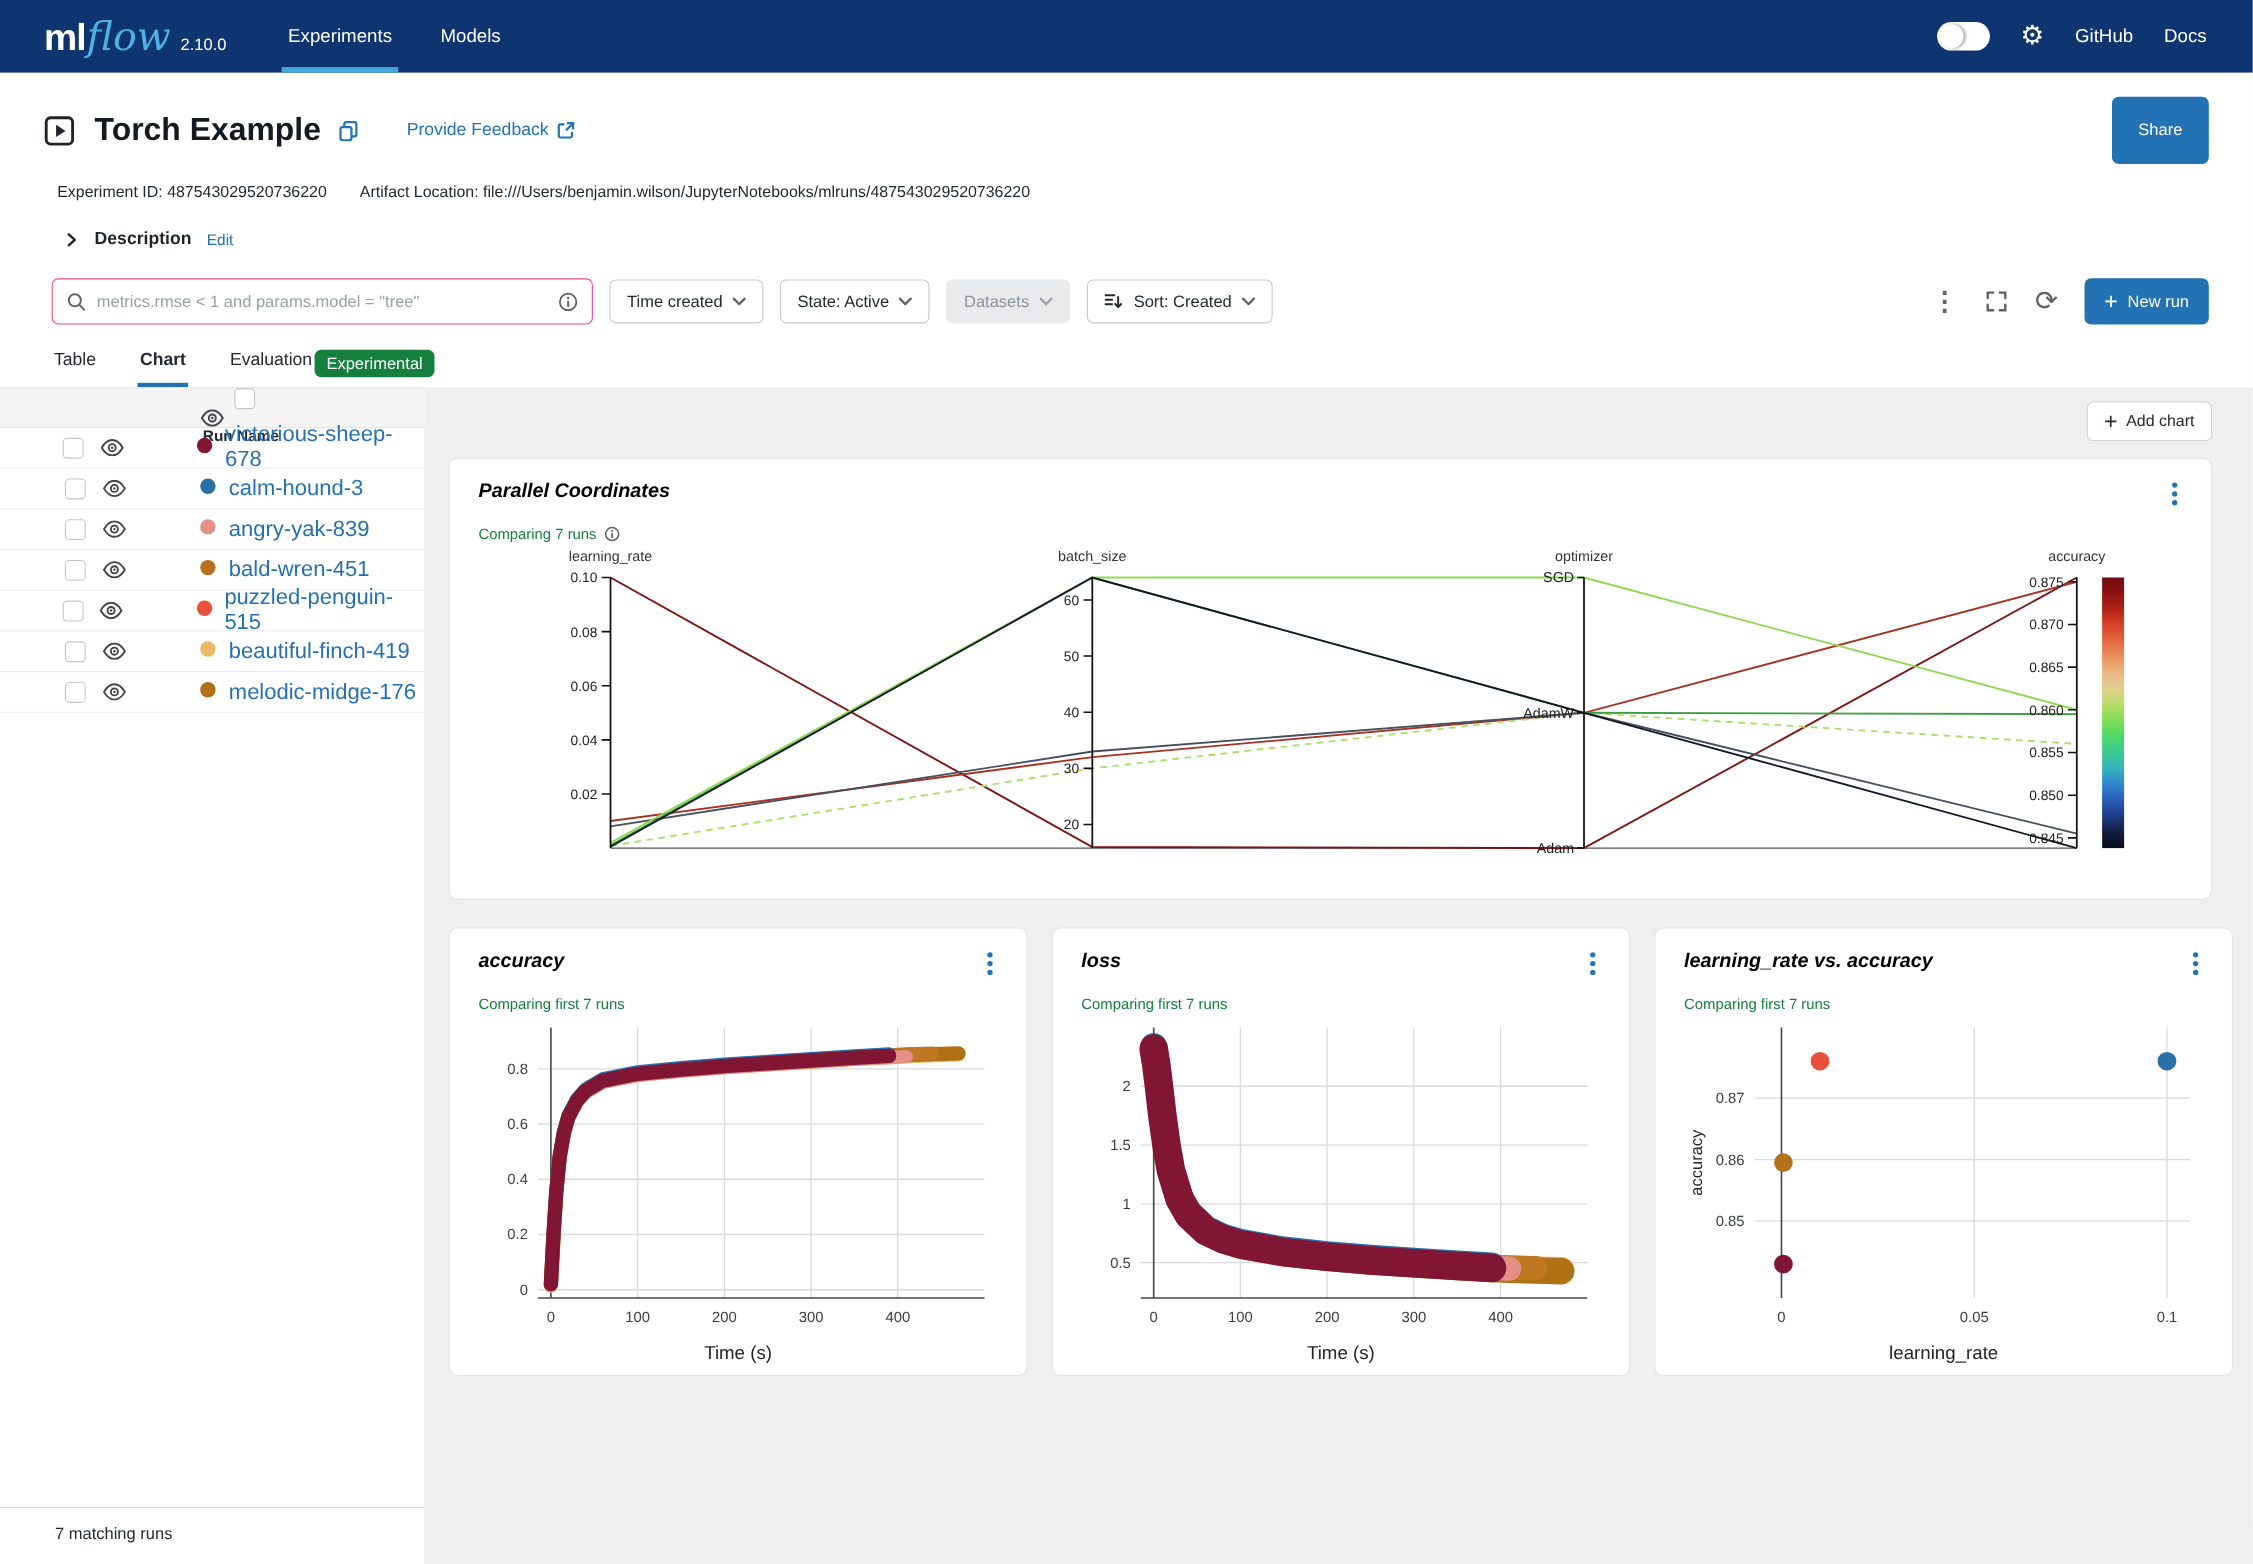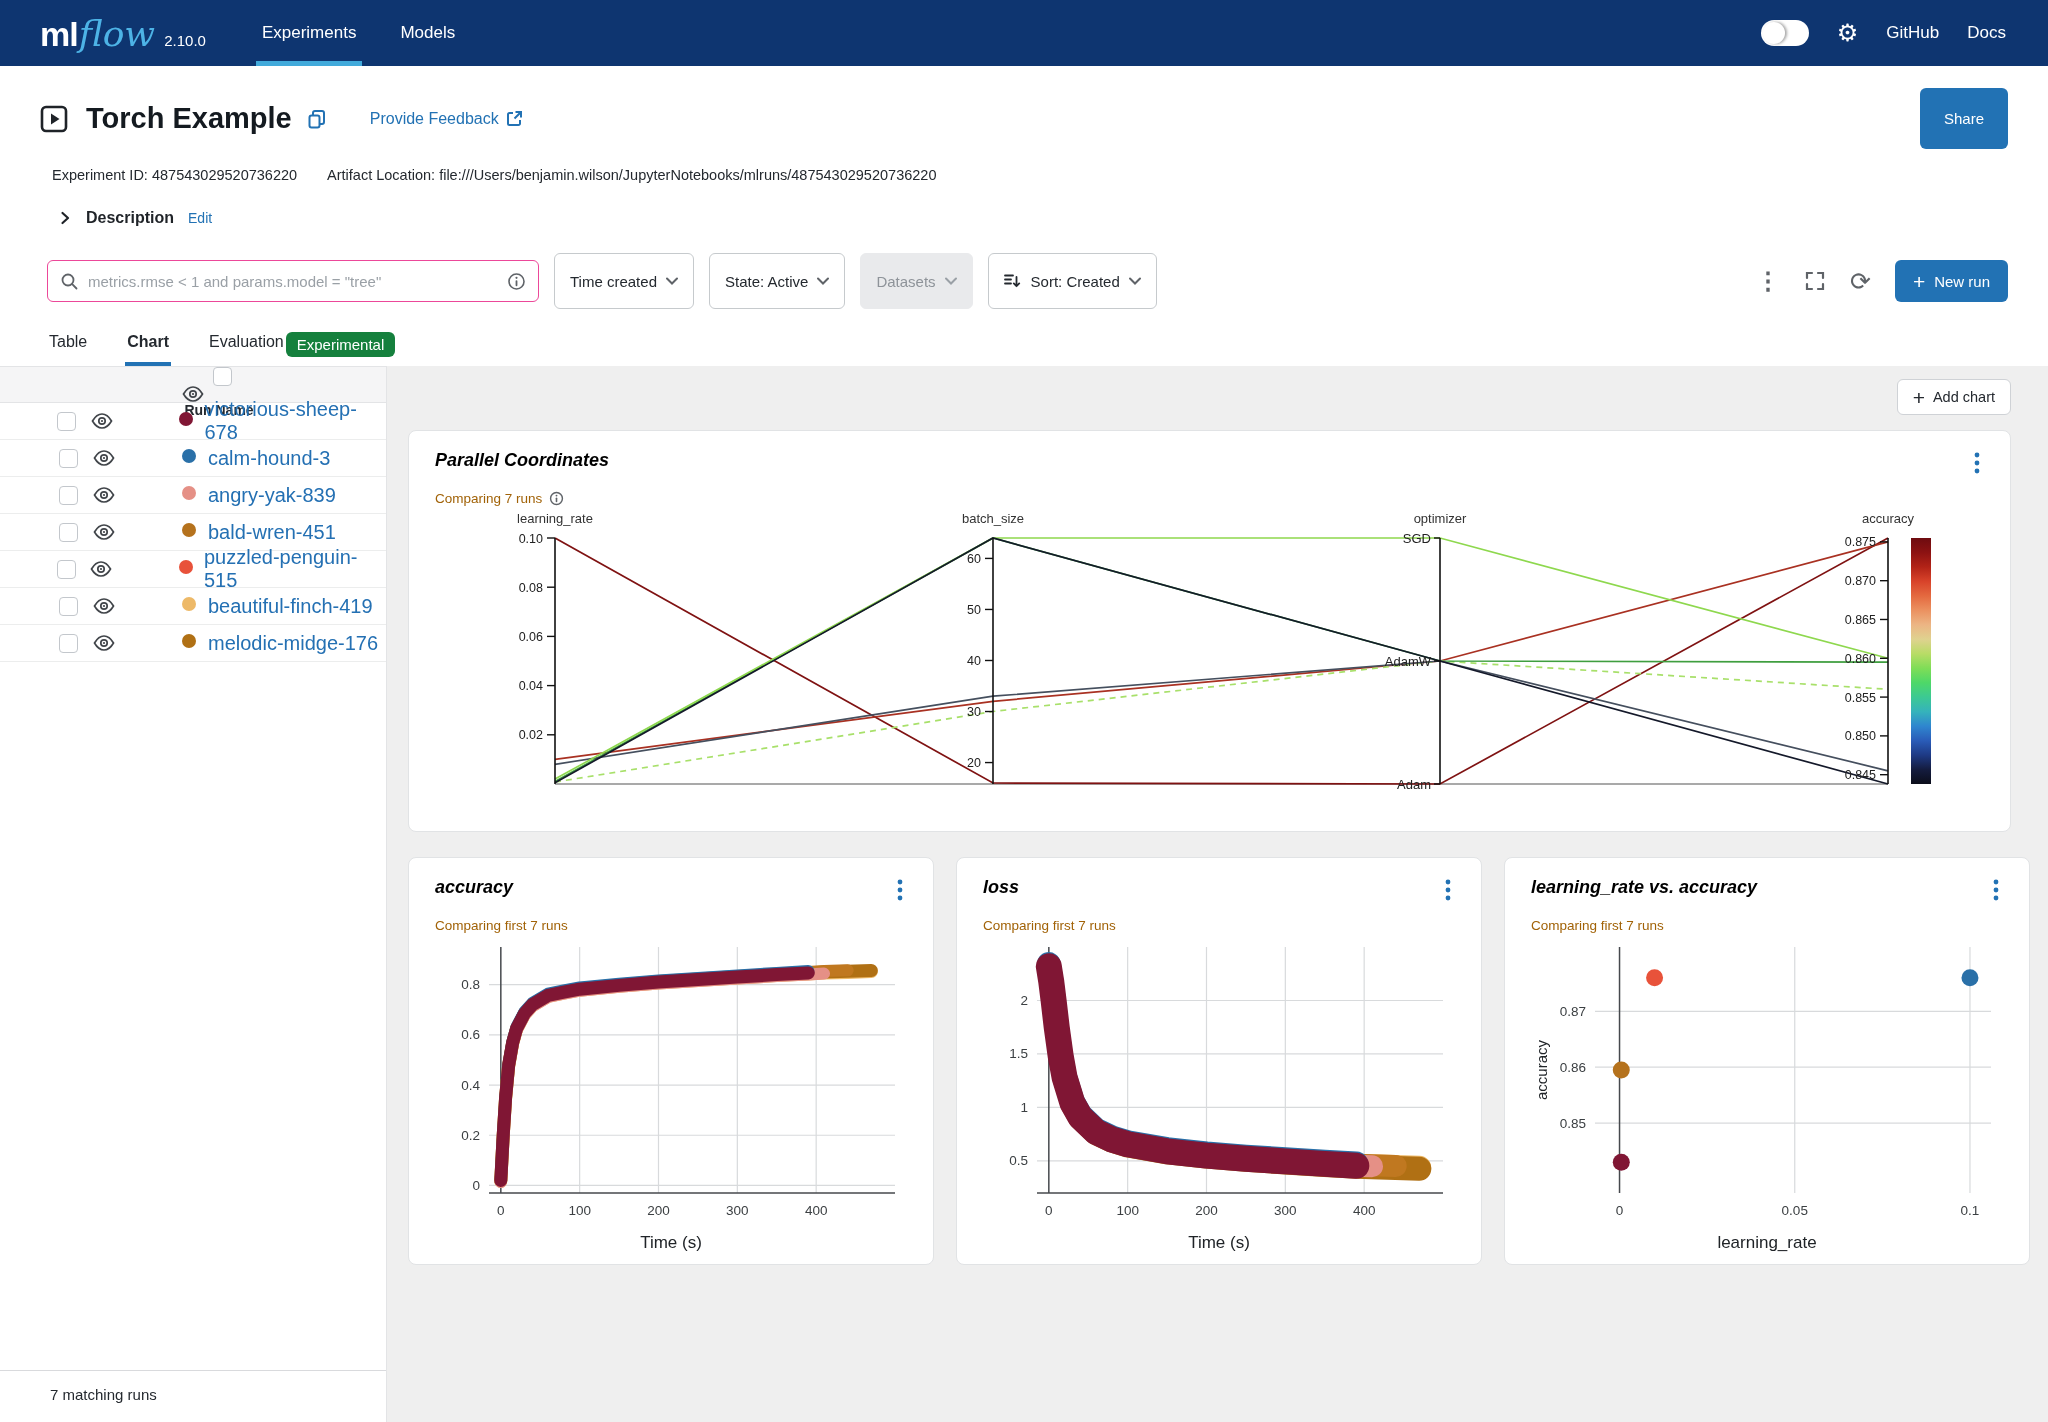--- a/index.html
+++ b/index.html
@@ -32,21 +32,21 @@
   .meta-row { display:flex; gap:30px; margin:18px 0 0 12px; font-size:14.5px; color:#24292f; }
   .desc-row { display:flex; align-items:center; margin:26px 0 0 18px; gap:14px; }
   .desc-label { font-size:16px; font-weight:700; }
   .edit-link { color:#2272b4; font-size:14px; cursor:pointer; }
 
   
   .controls-row { display:flex; align-items:center; margin:26px 0 0 7px; gap:15px; }
   .search-box { width:492px; height:42px; border:1px solid #ec4899; border-radius:6px; display:flex; align-items:center; padding:0 12px; gap:9px; background:#fff; }
   .search-input { border:none; outline:none; flex:1; font-size:15px; font-family:inherit; color:#24292f; background:transparent; }
   .search-input::placeholder { color:#9aa0a6; }
-  .btn { height:56px; background:#fff; border:1px solid #c6cacd; border-radius:6px; display:flex; align-items:center; gap:9px; padding:4px 15px; font-size:15px; color:#24292f; cursor:pointer; font-family:inherit; }
+  .btn { height:40px; background:#fff; border:1px solid #c6cacd; border-radius:6px; display:flex; align-items:center; gap:9px; padding:4px 15px; font-size:15px; color:#24292f; cursor:pointer; font-family:inherit; }
   .btn.disabled { background:#e9eaec; border-color:#e9eaec; color:#8e9399; }
   .controls-right { margin-left:auto; display:flex; align-items:center; gap:24px; }
   .icon-btn { color:#5f6368; cursor:pointer; display:flex; align-items:center; }
   .kebab-gray { font-size:24px; font-weight:700; color:#5f6368; }
   .refresh { font-size:25px; }
   .new-run-btn { background:#2272b4; color:#fff; border:none; border-radius:6px; height:42px; padding:0 18px; display:flex; align-items:center; gap:9px; font-size:15px; cursor:pointer; font-family:inherit; }
   .plus { font-size:21px; line-height:1; font-weight:400; }
 
   
   .tabs-row { display:flex; align-items:center; margin:24px 0 0 7px; }
@@ -68,21 +68,21 @@
   .run-name { color:#2470b3; font-size:20px; text-decoration:none; cursor:pointer; }
   .hdr-name { margin-left:52px; }
   .list-footer { margin-top:auto; border-top:1px solid #d9dadd; padding:15px 0 0 50px; height:52px; font-size:15px; color:#24292f; flex-shrink:0; }
 
   .charts { flex:1; background:#efefef; padding:13px 37px 0 21px; min-width:0; }
   .charts-toolbar { display:flex; justify-content:flex-end; }
   .add-chart-btn { background:#fff; border:1px solid #cfd2d6; border-radius:6px; height:36px; padding:0 15px; display:flex; align-items:center; gap:8px; font-size:14.5px; color:#24292f; cursor:pointer; font-family:inherit; }
   .card { background:#fff; border:1px solid #e1e3e5; border-radius:8px; padding:19px 26px 10px 26px; }
   .card-head { display:flex; justify-content:space-between; align-items:flex-start; }
   .card-title { font-size:18px; font-weight:700; color:#000000;font-style:italic; }
-  .card-sub { display:flex; align-items:center; gap:7px; margin-top:11px; font-size:13.5px; color:#a16207; }
+  .card-sub { display:flex; align-items:center; gap:7px; margin-top:11px; font-size:13.5px; color:#15803d; }
   .kebab-blue { cursor:pointer; padding:2px 4px; }
   .parallel-card { margin-top:15px; height:402px; }
   .cards-row { display:flex; gap:22px; margin-top:25px; }
   .small-card { flex:1; height:408px; display:flex; flex-direction:column; }
   .chart-area { display:flex; justify-content:center; margin-top:4px; }
   .xlabel { text-align:center; font-size:17px; color:#202428; margin-top:4px; }
   svg text { font-family:"Liberation Sans",sans-serif; }
 </style>
 </head>
 <body>

